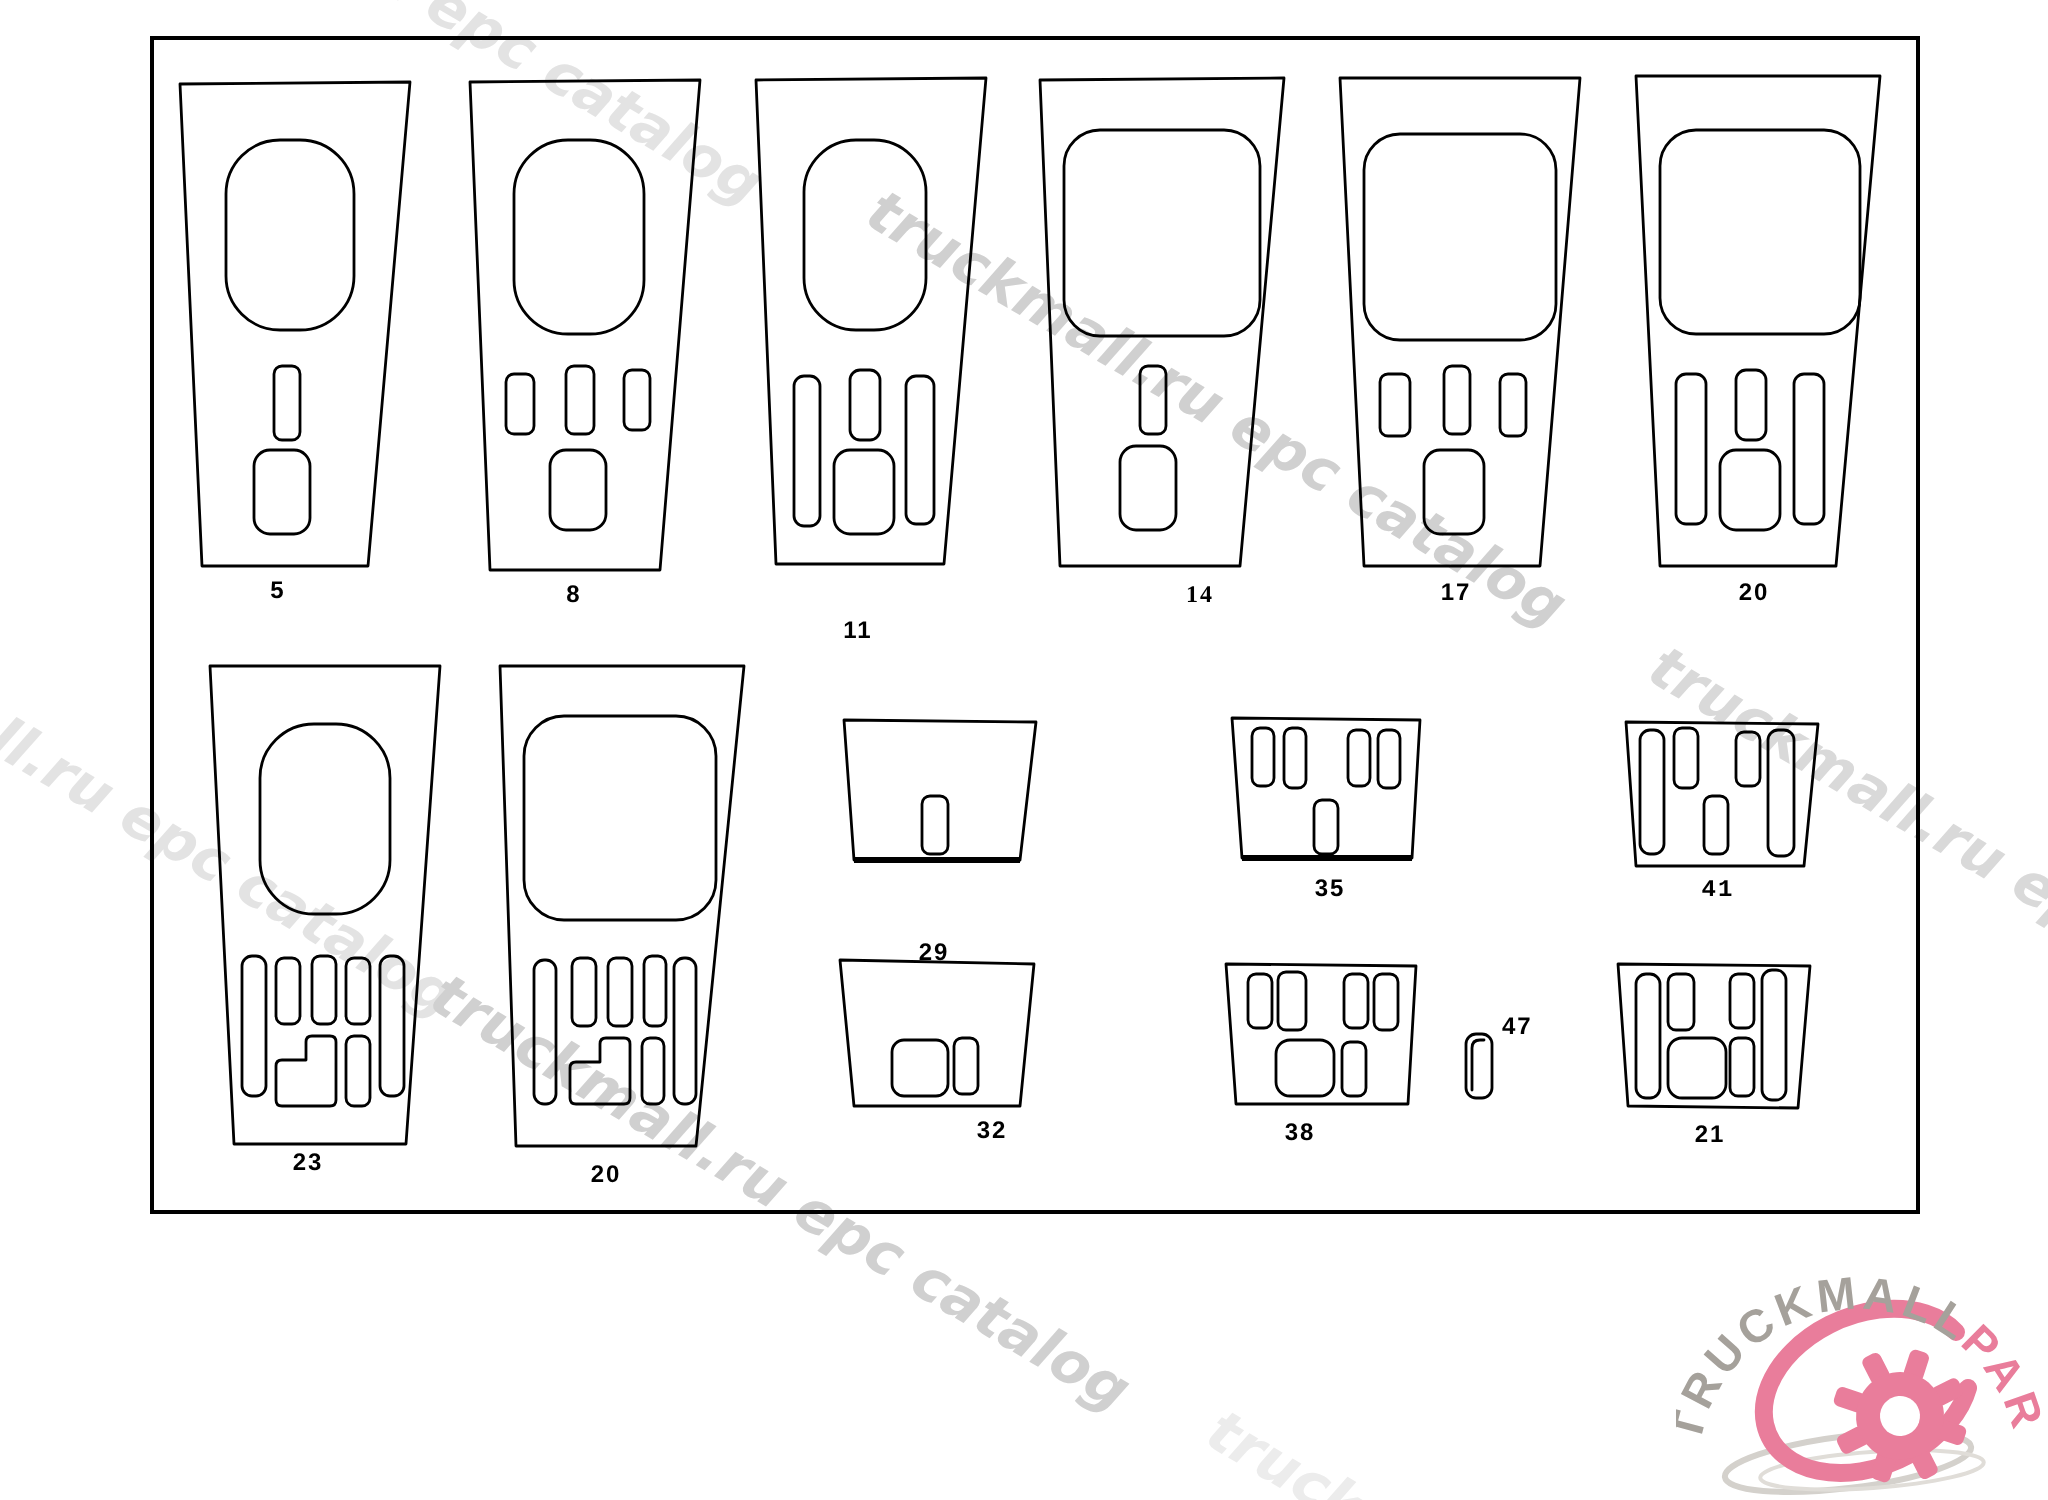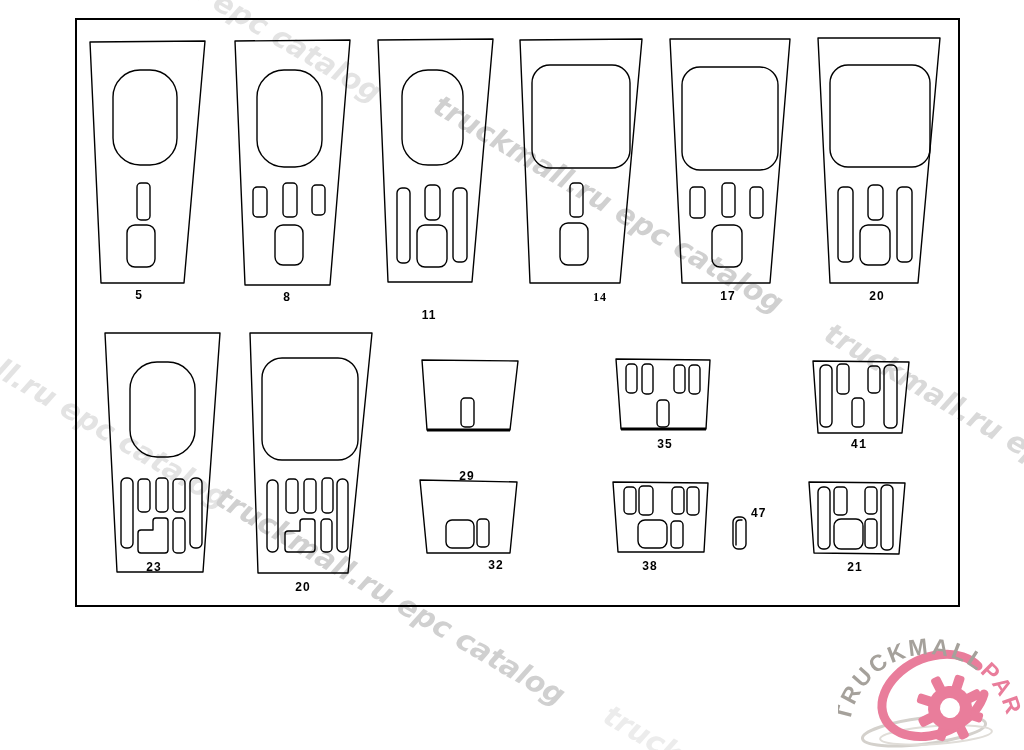--- a/index.html
+++ b/index.html
@@ -125,21 +125,21 @@
       <rect class="ln" x="27" y="31" width="65" height="95" rx="27"></rect>
       <rect class="ln" x="18" y="147" width="12" height="70" rx="5"></rect>
       <rect class="ln" x="35" y="148" width="12" height="33" rx="4"></rect>
       <rect class="ln" x="53" y="147" width="12" height="34" rx="4"></rect>
       <rect class="ln" x="70" y="148" width="12" height="33" rx="4"></rect>
       <rect class="ln" x="87" y="147" width="12" height="70" rx="5"></rect>
       <path class="ln" d="M 38,199 L 50,199 L 50,190 Q 50,187 53,187 L 62,187 Q 65,187 65,190 L 65,219 Q 65,222 62,222 L 38,222 Q 35,222 35,219 L 35,202 Q 35,199 38,199 Z"></path>
       <rect class="ln" x="70" y="187" width="12" height="35" rx="4"></rect>
     </g>
   </svg>
-  <div class="shape-label" style="left:154px;top:560px;">23</div>
+  <div class="shape-label" style="left:154px;top:574px;">23</div>
 
   <svg class="shape" style="left:248px;top:331px;" width="126" height="245" viewBox="0 0 126 245">
     <polygon class="ln" points="2,2 124,2 100,242 10,242"></polygon>
     <g>
       <rect class="ln" x="14" y="27" width="96" height="102" rx="20"></rect>
       <rect class="ln" x="19" y="149" width="11" height="72" rx="5"></rect>
       <rect class="ln" x="38" y="148" width="12" height="34" rx="4"></rect>
       <rect class="ln" x="56" y="148" width="12" height="34" rx="4"></rect>
       <rect class="ln" x="74" y="147" width="11" height="35" rx="4"></rect>
       <rect class="ln" x="89" y="148" width="11" height="73" rx="5"></rect>

